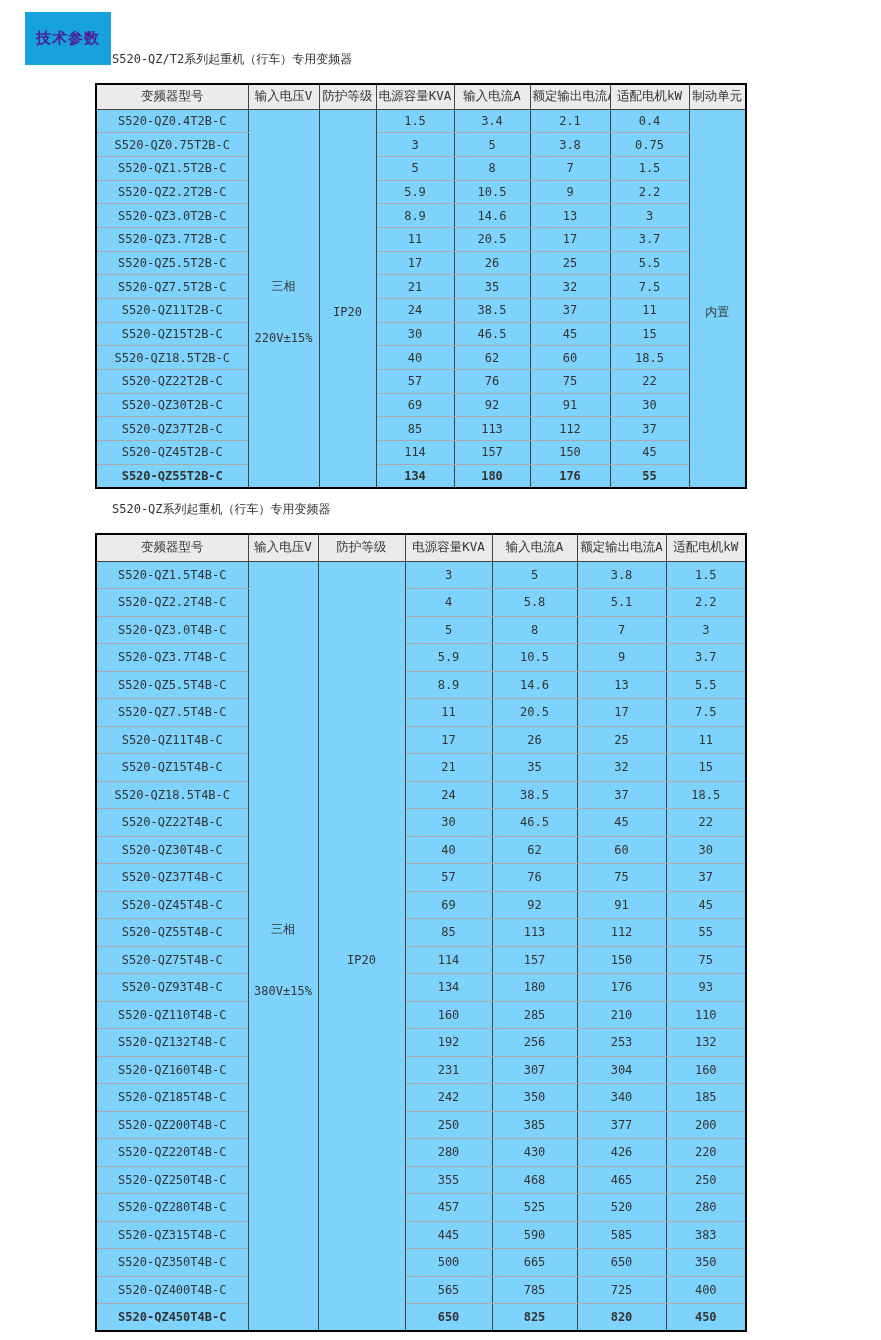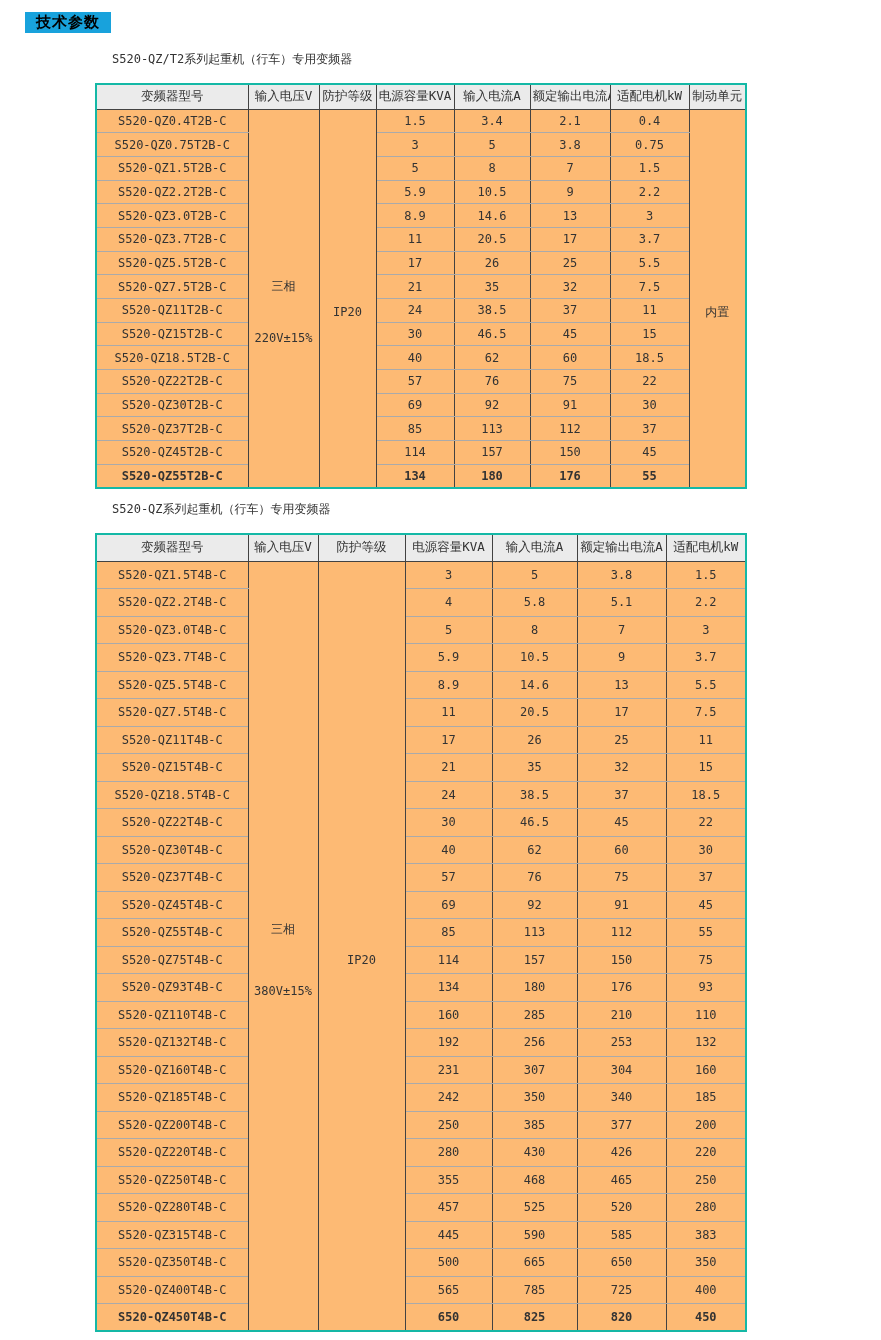--- a/index.html
+++ b/index.html
@@ -10,44 +10,44 @@
     height: 1340px;
     font-family: "DejaVu Sans Mono", "DejaVu Sans", "Liberation Sans", sans-serif;
     color: #333333;
     overflow: hidden;
   }
   .badge {
     position: absolute;
     left: 25px;
     top: 12px;
     background: #18a2dc;
-    color: #000000;
+    color: #4c1d95;
     font-size: 15px;
     line-height: 21px;
     font-weight: bold;
-    padding: 0 11px;
+    padding: 16px 11px;
     letter-spacing: 1px;
   }
   .subtitle {
     position: absolute;
     left: 96px;
     font-size: 12px;
     color: #333333;
     white-space: nowrap;
     margin-left: 16px;
   }
   .sub1 { top: 51px; }
   .sub2 { top: 501px; }
   table {
     position: absolute;
     left: 95px;
     border-collapse: collapse;
     table-layout: fixed;
-    border: 2px solid #14b8a6;
-    background: #fdba74;
+    border: 2px solid #000000;
+    background: #7dd3fc;
   }
   .t1 { top: 83px;  width: 650px; }
   .t2 { top: 533px; width: 650px; }
   th, td {
     text-align: center;
     vertical-align: middle;
     padding: 0 2px;
     font-weight: normal;
     font-size: 12px;
     border-left: 1px solid #424242;

